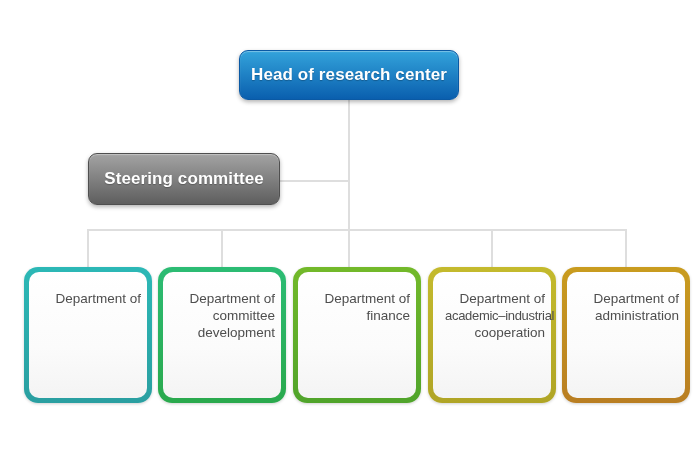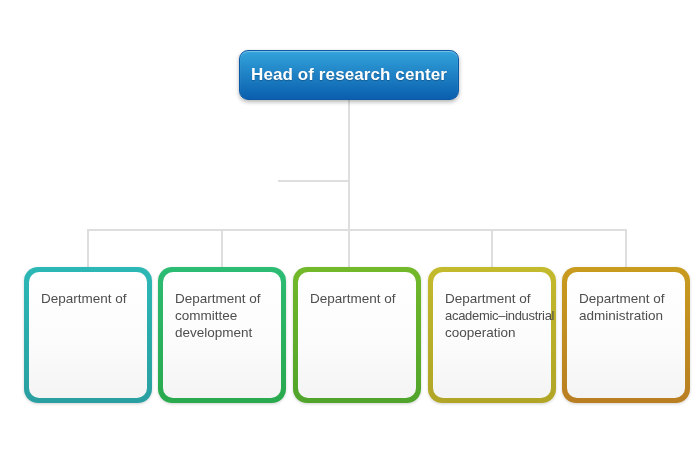--- a/index.html
+++ b/index.html
@@ -35,21 +35,21 @@
     position:absolute;top:267px;width:128px;height:136px;border-radius:14px;
     padding:0;box-sizing:border-box;
     box-shadow:0 1px 3px rgba(0,0,0,0.18);
   }
   .dept-inner{
     position:absolute;left:5px;top:5px;right:5px;bottom:5px;border-radius:10px;
     background:linear-gradient(180deg,#ffffff 0%,#fbfbfb 60%,#f4f4f4 100%);
     padding:18px 6px 0 12px;box-sizing:border-box;
     color:#4e4e4e;font-size:13.5px;line-height:17px;
   }
-  .dept-inner span{display:block;white-space:nowrap;}
+  .dept-inner span{display:block;white-space:nowrap;text-align:right;}
   .dept-inner span.condensed{font-size:13px;letter-spacing:-0.3px;}
   #dept-1{left:24px;}
   #dept-2{left:158px;}
   #dept-3{left:293px;}
   #dept-4{left:428px;}
   #dept-5{left:562px;}
 </style>
 </head>
 <body>
 
@@ -61,38 +61,42 @@
   <div class="conn v drop" id="drop-1" style="background: rgb(222, 222, 222);"></div>
   <div class="conn v drop" id="drop-2" style="background: rgb(222, 222, 222);"></div>
   <div class="conn v drop" id="drop-3" style="background: rgb(222, 222, 222);"></div>
   <div class="conn v drop" id="drop-4" style="background: rgb(222, 222, 222);"></div>
   <div class="conn v drop" id="drop-5" style="background: rgb(222, 222, 222);"></div>
 
   <div class="pill" id="root-node" style="background: linear-gradient(rgb(51, 163, 219) 0%, rgb(10, 95, 174) 100%);">
     <span>Head of research center</span>
   </div>
 
+  <div class="pill" id="committee-node" style="background: linear-gradient(rgb(163, 163, 163) 0%, rgb(94, 94, 94) 100%);">
+    <span>Steering committee</span>
+  </div>
 
   <div class="dept" id="dept-1" style="background: linear-gradient(rgb(44, 184, 182) 0%, rgb(42, 159, 161) 100%);">
     <div class="dept-inner">
       <span>Department of</span>
     </div>
   </div>
 
   <div class="dept" id="dept-2" style="background: linear-gradient(rgb(44, 188, 116) 0%, rgb(42, 169, 77) 100%);">
     <div class="dept-inner">
       <span>Department of</span>
       <span>committee</span>
       <span>development</span>
     </div>
   </div>
 
   <div class="dept" id="dept-3" style="background: linear-gradient(rgb(115, 185, 42) 0%, rgb(80, 164, 43) 100%);">
     <div class="dept-inner">
       <span>Department of</span>
+      <span>finance</span>
     </div>
   </div>
 
   <div class="dept" id="dept-4" style="background: linear-gradient(rgb(196, 186, 45) 0%, rgb(176, 165, 38) 100%);">
     <div class="dept-inner">
       <span>Department of</span>
       <span class="condensed">academic–industrial</span>
       <span>cooperation</span>
     </div>
   </div>

